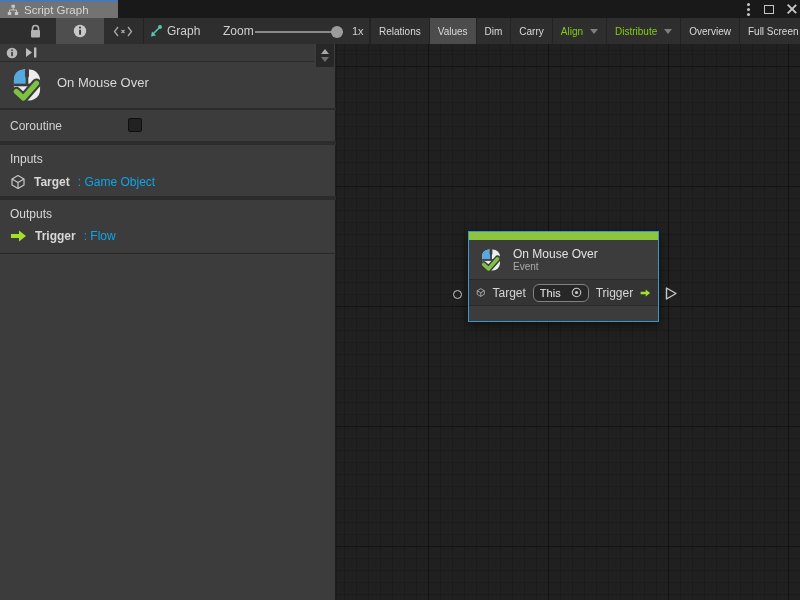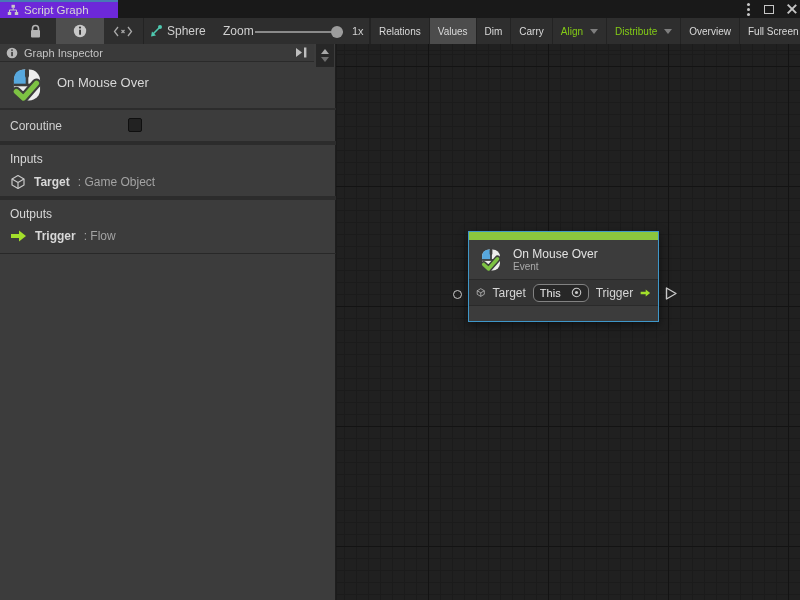--- a/index.html
+++ b/index.html
@@ -2,21 +2,21 @@
 <html><head>
 <meta charset="utf-8">
 <style>
   * { margin:0; padding:0; box-sizing:border-box; }
   html,body { width:800px; height:600px; overflow:hidden; background:#191919;
               font-family:"Liberation Sans", sans-serif; -webkit-font-smoothing:antialiased; }
   #app { position:relative; width:800px; height:600px; }
 
   
   #tabbar { position:absolute; left:0; top:0; width:800px; height:18px; background:#191919; }
-  .tab { position:absolute; left:0; top:0; height:18px; width:118px; background:#6d28d9;
+  .tab { position:absolute; left:0; top:0; height:18px; width:118px; background:#737373;
          border-top:2px solid #4879B4; display:flex; align-items:center; padding-left:7px; gap:5px; }
   .tab-label { font-size:11.5px; color:#D6D6D6; }
   .win-controls { position:absolute; right:4px; top:0; height:18px; display:flex; align-items:center; gap:12px; }
   .dots-v { width:3px; height:3px; background:#C6C6C6; border-radius:50%;
             box-shadow:0 -5px 0 #C6C6C6, 0 5px 0 #C6C6C6; margin:0 2px; }
   .maxbox { width:10px; height:9px; border:1.5px solid #C6C6C6; }
   .closex { position:relative; width:10px; height:10px; }
   .closex::before,.closex::after { content:""; position:absolute; left:4.5px; top:-1px; width:1.6px; height:12px; background:#C6C6C6; }
   .closex::before { transform:rotate(45deg); } .closex::after { transform:rotate(-45deg); }
 
@@ -54,21 +54,21 @@
   .sb-div { position:absolute; left:0; width:336px; background:#2C2C2C; }
   #coroutine-row { position:absolute; left:0; top:66px; width:336px; height:31px; }
   #coroutine-row .lbl { position:absolute; left:10px; top:9px; font-size:12px; color:#D0D0D0; }
   #coroutine-checkbox { position:absolute; left:128px; top:8px; width:14px; height:14px;
                         background:#222222; border:1px solid #0F0F0F; border-radius:2px; }
 
   .sb-section { position:absolute; left:0; width:336px; }
   .sb-heading { position:absolute; left:10px; top:7px; font-size:12px; color:#D8D8D8; }
   .sb-row { position:absolute; left:10px; top:29px; display:flex; align-items:center; gap:8px; }
   .sb-name { font-size:12px; font-weight:bold; color:#D8D8D8; }
-  .sb-type { font-size:12px; color:#a3a3a3; }
+  .sb-type { font-size:12px; color:#0ea5e9; }
 
   
   #canvas { position:absolute; left:336px; top:44px; width:464px; height:556px;
     background-color:#202020;
     background-image:
       repeating-linear-gradient(to right,  #131313 0, #131313 1px, transparent 1px, transparent 120px),
       repeating-linear-gradient(to bottom, #131313 0, #131313 1px, transparent 1px, transparent 120px),
       repeating-linear-gradient(to right,  #1B1B1B 0, #1B1B1B 1px, transparent 1px, transparent 12px),
       repeating-linear-gradient(to bottom, #1B1B1B 0, #1B1B1B 1px, transparent 1px, transparent 12px);
     background-position: 92px 0, 0 22px, 8px 0, 0 10px; }
@@ -139,21 +139,21 @@
     </div>
     <div class="tb-sep" style="left:143px;"></div>
     <div class="tb-abs" style="left:148px; width:16px;">
       <svg width="14" height="14" viewBox="0 0 14 14">
         <circle cx="11" cy="3" r="2" fill="#4EC9B0"></circle>
         <path d="M10 4 L3.5 10.5" stroke="#4EC9B0" stroke-width="1.6" fill="none"></path>
         <path d="M2 12.5 L7 11.5 L3 7.5 Z" fill="#4EC9B0"></path>
       </svg>
     </div>
     <div class="tb-abs" style="left:167px;">
-      <span class="tb-label">Sphere</span>
+      <span class="tb-label">Graph</span>
     </div>
     <div class="tb-abs" style="left:223px;">
       <span class="tb-label">Zoom</span>
     </div>
     <div class="slider-track"></div>
     <div class="slider-handle"></div>
     <div class="tb-abs" style="left:352px;">
       <span class="tb-label" style="font-size:11px;">1x</span>
     </div>
     <div class="tb-sep" style="left:369px;"></div>
@@ -188,21 +188,20 @@
     </div>
   </div>
 
   <div id="sidebar">
     <div id="insp-header">
       <svg width="12" height="12" viewBox="0 0 14 14">
         <circle cx="7" cy="7" r="6.2" fill="#B8B8B8"></circle>
         <rect x="6.1" y="5.7" width="1.9" height="5" fill="#3A3A3A"></rect>
         <circle cx="7" cy="3.6" r="1.1" fill="#3A3A3A"></circle>
       </svg>
-      <span class="hdr-label">Graph Inspector</span>
       <svg width="14" height="11" viewBox="0 0 14 11">
         <path d="M2 1 L8 5.5 L2 10 Z" fill="#BEBEBE"></path>
         <rect x="10" y="0.5" width="2.4" height="10" fill="#BEBEBE"></rect>
       </svg>
     </div>
     <div id="spinner">
       <span class="spin-up"></span>
       <span class="spin-dn"></span>
     </div>
 

